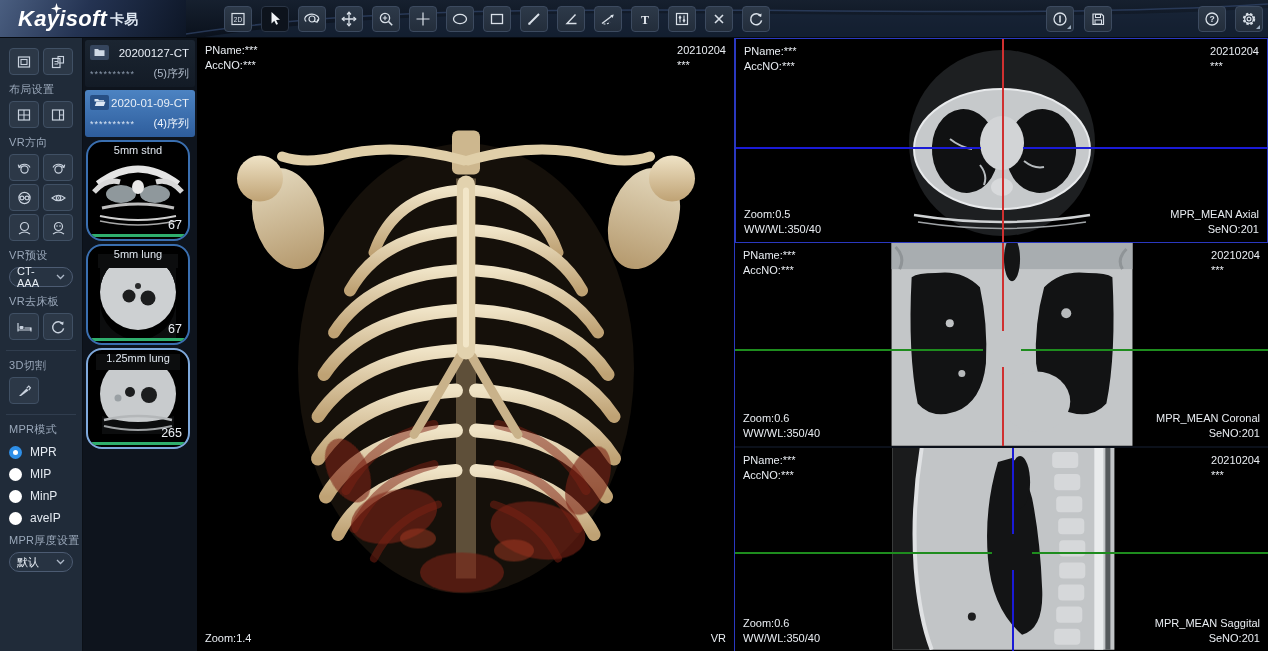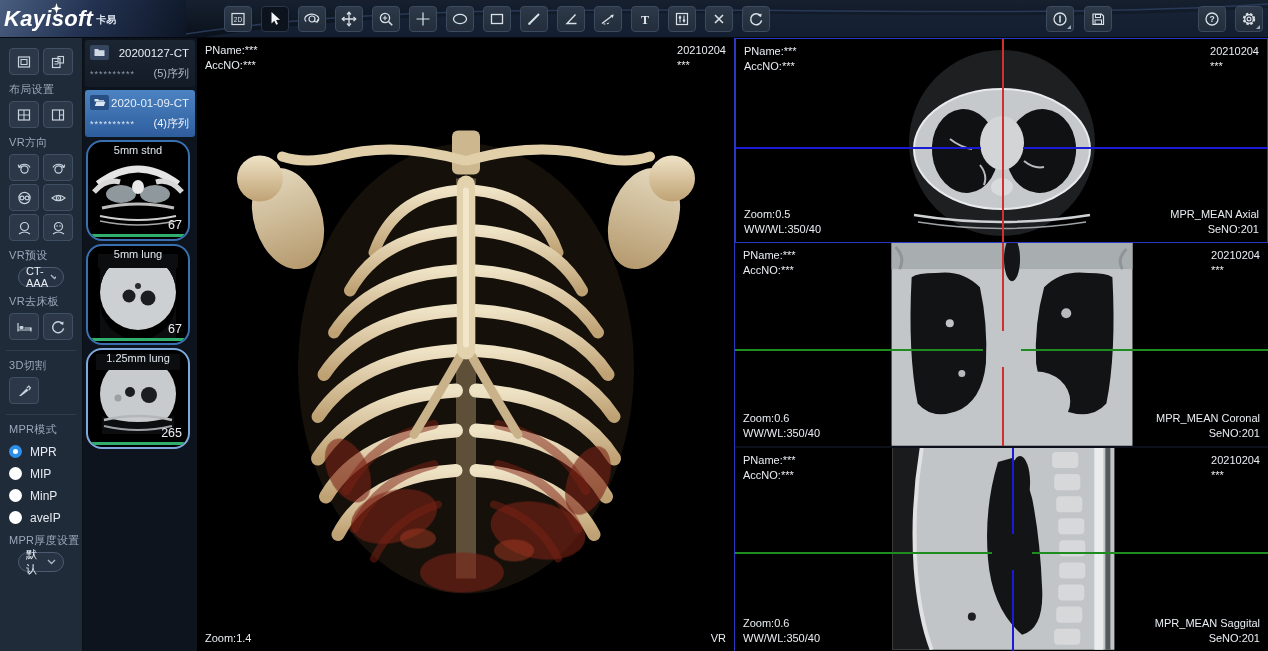--- a/index.html
+++ b/index.html
@@ -3,46 +3,46 @@
 <meta charset="utf-8">
 <style>
   *{margin:0;padding:0;box-sizing:border-box}
   html,body{width:1268px;height:651px;overflow:hidden}
   body{background:#05080d;font-family:"Liberation Sans",sans-serif;color:#e8ecf1}
   .app{position:relative;width:1268px;height:651px}
 
   
   header{position:absolute;top:0;left:0;right:0;height:38px;background:linear-gradient(180deg,#16202f,#0a111c);overflow:hidden;border-bottom:1px solid #060a10}
   .swoosh{position:absolute;inset:0;pointer-events:none}
-  .logo{position:absolute;left:0;top:0;width:186px;height:38px;background:linear-gradient(115deg,#4a5e80 0%,#243352 45%,#0d1626 100%);display:flex;align-items:center;padding-left:4px}
+  .logo{position:absolute;left:0;top:0;width:186px;height:38px;background:linear-gradient(115deg,#4a5e80 0%,#243352 45%,#0d1626 100%);display:flex;align-items:center;padding-left:18px}
   .logo-text{font-style:italic;font-weight:bold;font-size:22px;color:#fff;letter-spacing:.3px;position:relative}
   .logo-star{position:absolute;left:51px;top:3px}
-  .logo-cn{font-size:10px;color:#dfe7f2;margin-left:3px;margin-top:2px;font-weight:bold}
+  .logo-cn{font-size:14px;color:#dfe7f2;margin-left:3px;margin-top:2px;font-weight:bold}
   .toolbar{position:absolute;left:224px;top:6px;display:flex;gap:9px}
   .tb-right{position:absolute;left:1046px;top:6px;display:flex;gap:10px}
   .tb-corner{position:absolute;right:5px;top:6px;display:flex;gap:9px}
   .tbtn{width:28px;height:26px;border-radius:4px;background:linear-gradient(180deg,#2d3949,#232d3b);border:1px solid #3c4a5f;display:flex;align-items:center;justify-content:center;position:relative;cursor:pointer}
   .tbtn.active{background:#0d131c;border-color:#2a3546}
   .tbtn svg{display:block}
   .tbtn.corner::after{content:"";position:absolute;right:2px;bottom:2px;border-left:4px solid transparent;border-bottom:4px solid #9fb0c2}
 
   
   .content{position:absolute;top:38px;left:0;width:1268px;height:613px;display:flex}
 
   
   .sidebar{width:83px;flex:none;background:#202b39;border-right:1px solid #0b1017;padding:7px 9px;font-size:11px;color:#9aa8ba}
   .s-label{margin:7px 0 4px 0;white-space:nowrap;letter-spacing:.3px}
   .btn-row{display:flex;justify-content:space-between;margin:3px 0}
   .sbtn{width:30px;height:27px;background:#2c3847;border:1px solid #40506
 
 4;border-radius:4px;display:flex;align-items:center;justify-content:center;cursor:pointer}
   .sbtn{border:1px solid #405064}
-  .select{height:20px;background:#273342;border:1px solid #4c5b72;border-radius:10px;display:flex;align-items:center;justify-content:space-between;padding:0 7px;color:#e8eef5;font-size:11px;cursor:pointer;margin:2px 9px}
+  .select{height:20px;background:#273342;border:1px solid #4c5b72;border-radius:10px;display:flex;align-items:center;justify-content:space-between;padding:0 7px;color:#e8eef5;font-size:11px;cursor:pointer;margin:2px 0}
   .divider{height:1px;background:#303d4e;margin:10px -3px 4px -3px}
-  .radio-row{display:flex;align-items:flex-start;gap:8px;margin:8px 0;color:#e4eaf1;font-size:12px;cursor:pointer}
+  .radio-row{display:flex;align-items:center;gap:8px;margin:8px 0;color:#e4eaf1;font-size:12px;cursor:pointer}
   .radio{width:13px;height:13px;border-radius:50%;background:#fff;flex:none;position:relative}
   .radio.checked{background:#2e8fe8}
   .radio.checked::after{content:"";position:absolute;left:4px;top:4px;width:5px;height:5px;border-radius:50%;background:#fff}
 
   
   .series{width:114px;flex:none;background:#0e141d;padding:2px 16px 0 2px}
   .study{width:110px;height:47px;border-radius:3px;background:linear-gradient(180deg,#1b2531,#131b26);margin-bottom:3px;padding:5px 6px 4px 5px;cursor:pointer}
   .study.selected{background:linear-gradient(180deg,#4c83c2,#2e5d9c)}
   .study-r1{display:flex;justify-content:space-between;align-items:center}
   .folder{width:19px;height:15px;background:#35455d;border-radius:2px;display:flex;align-items:center;justify-content:center;flex:none}

